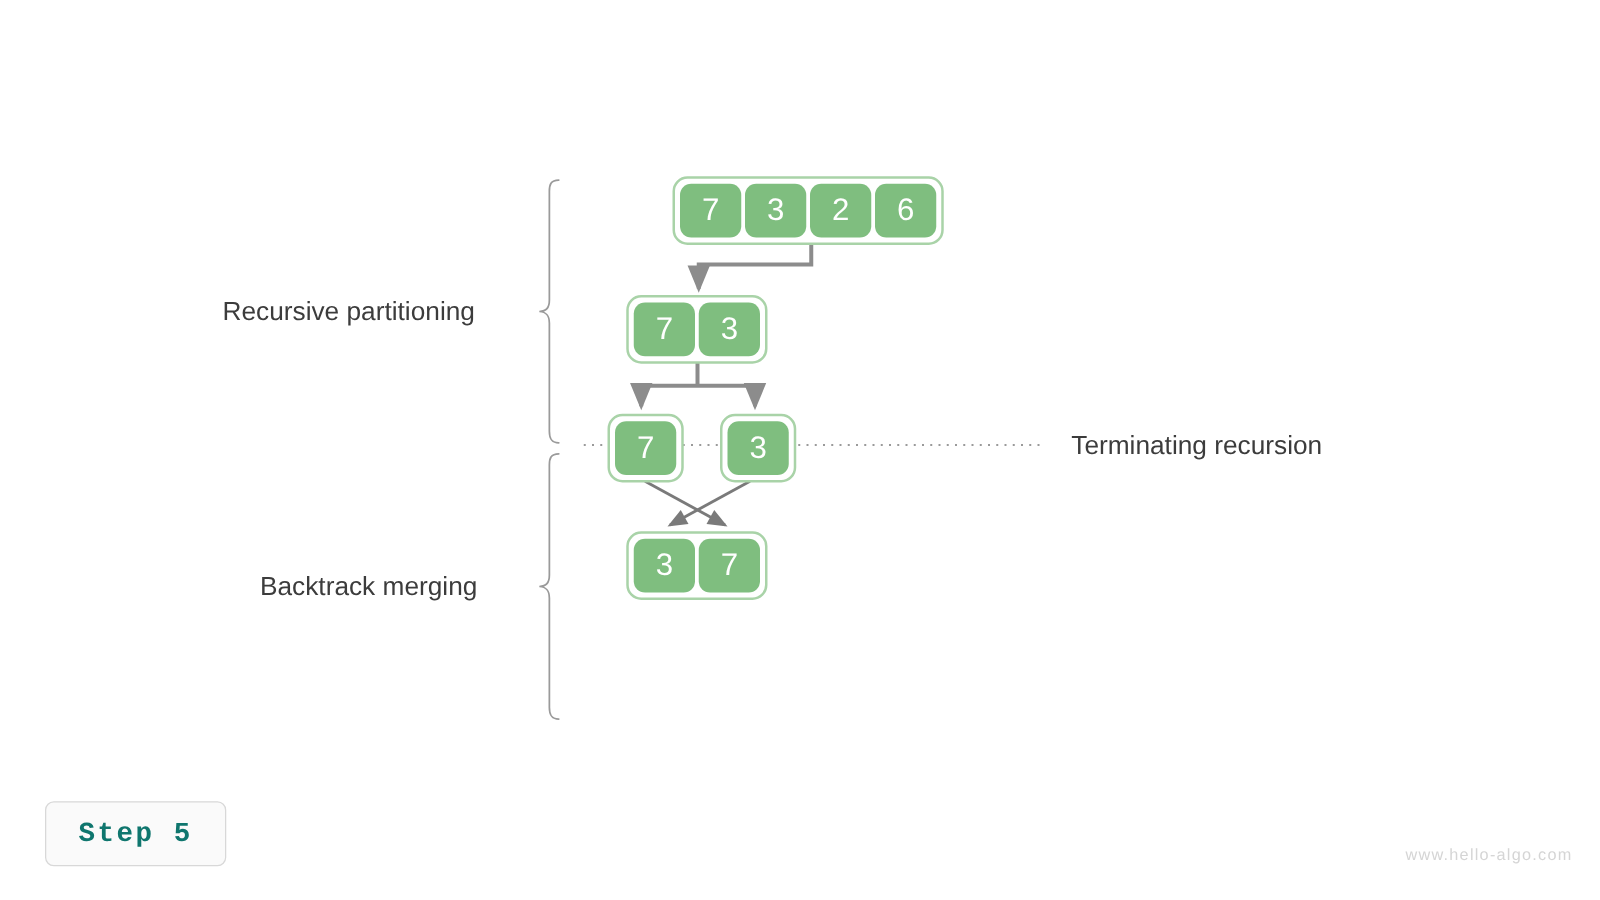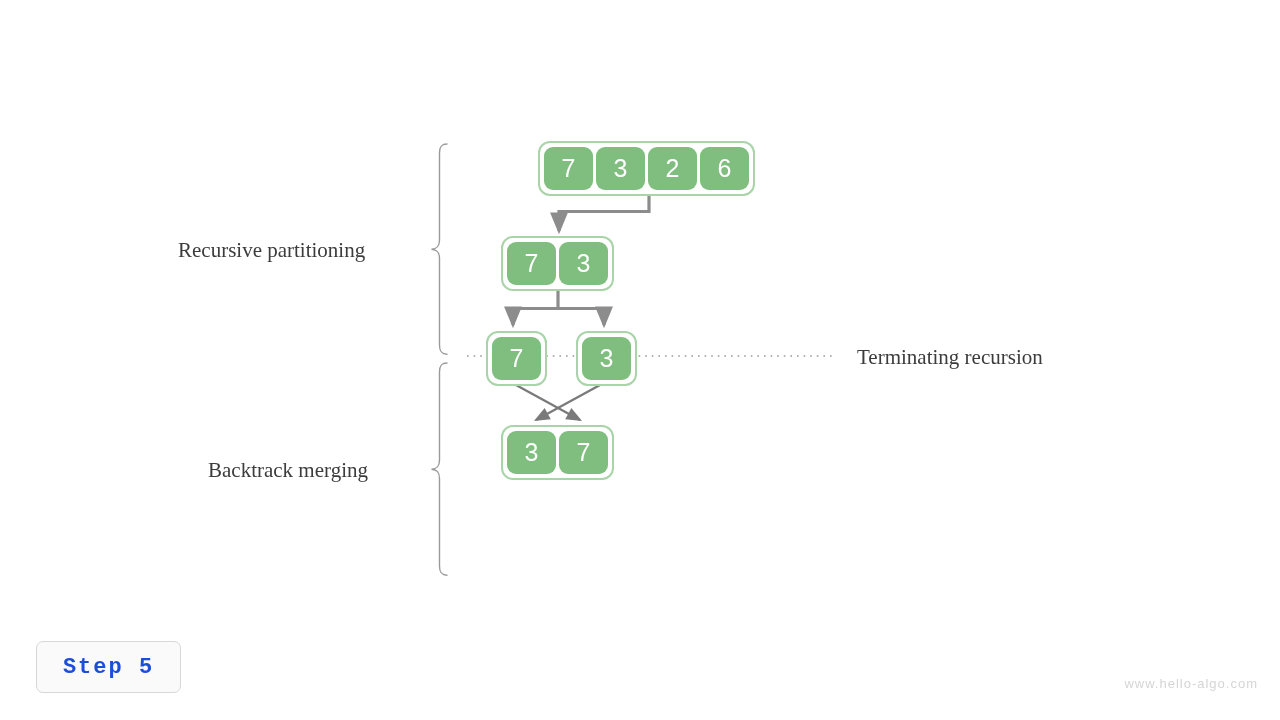--- a/index.html
+++ b/index.html
@@ -51,38 +51,38 @@
     justify-content: center;
     font-family: "Liberation Sans", sans-serif;
   }
 
   
   .label {
     position: absolute;
     color: #3c3c3c;
     font-size: 21px;
     white-space: nowrap;
-    font-family: Liberation Serif, serif;
+    font-family: Liberation Sans, sans-serif;
   }
 
   
   #step-badge {
     position: absolute;
     left: 36px;
     top: 641px;
     width: 145px;
     height: 52px;
     box-sizing: border-box;
     border: 1px solid #d8d8d8;
     border-radius: 7px;
     background: #fafafa;
     display: flex;
     align-items: center;
     justify-content: center;
-    color: #1d4ed8;
+    color: #0f766e;
     font-size: 22px;
     letter-spacing: 2px;
     font-family: "Liberation Mono", monospace;
     font-weight: bold;
   }
 
   
   #watermark {
     position: absolute;
     right: 22px;

